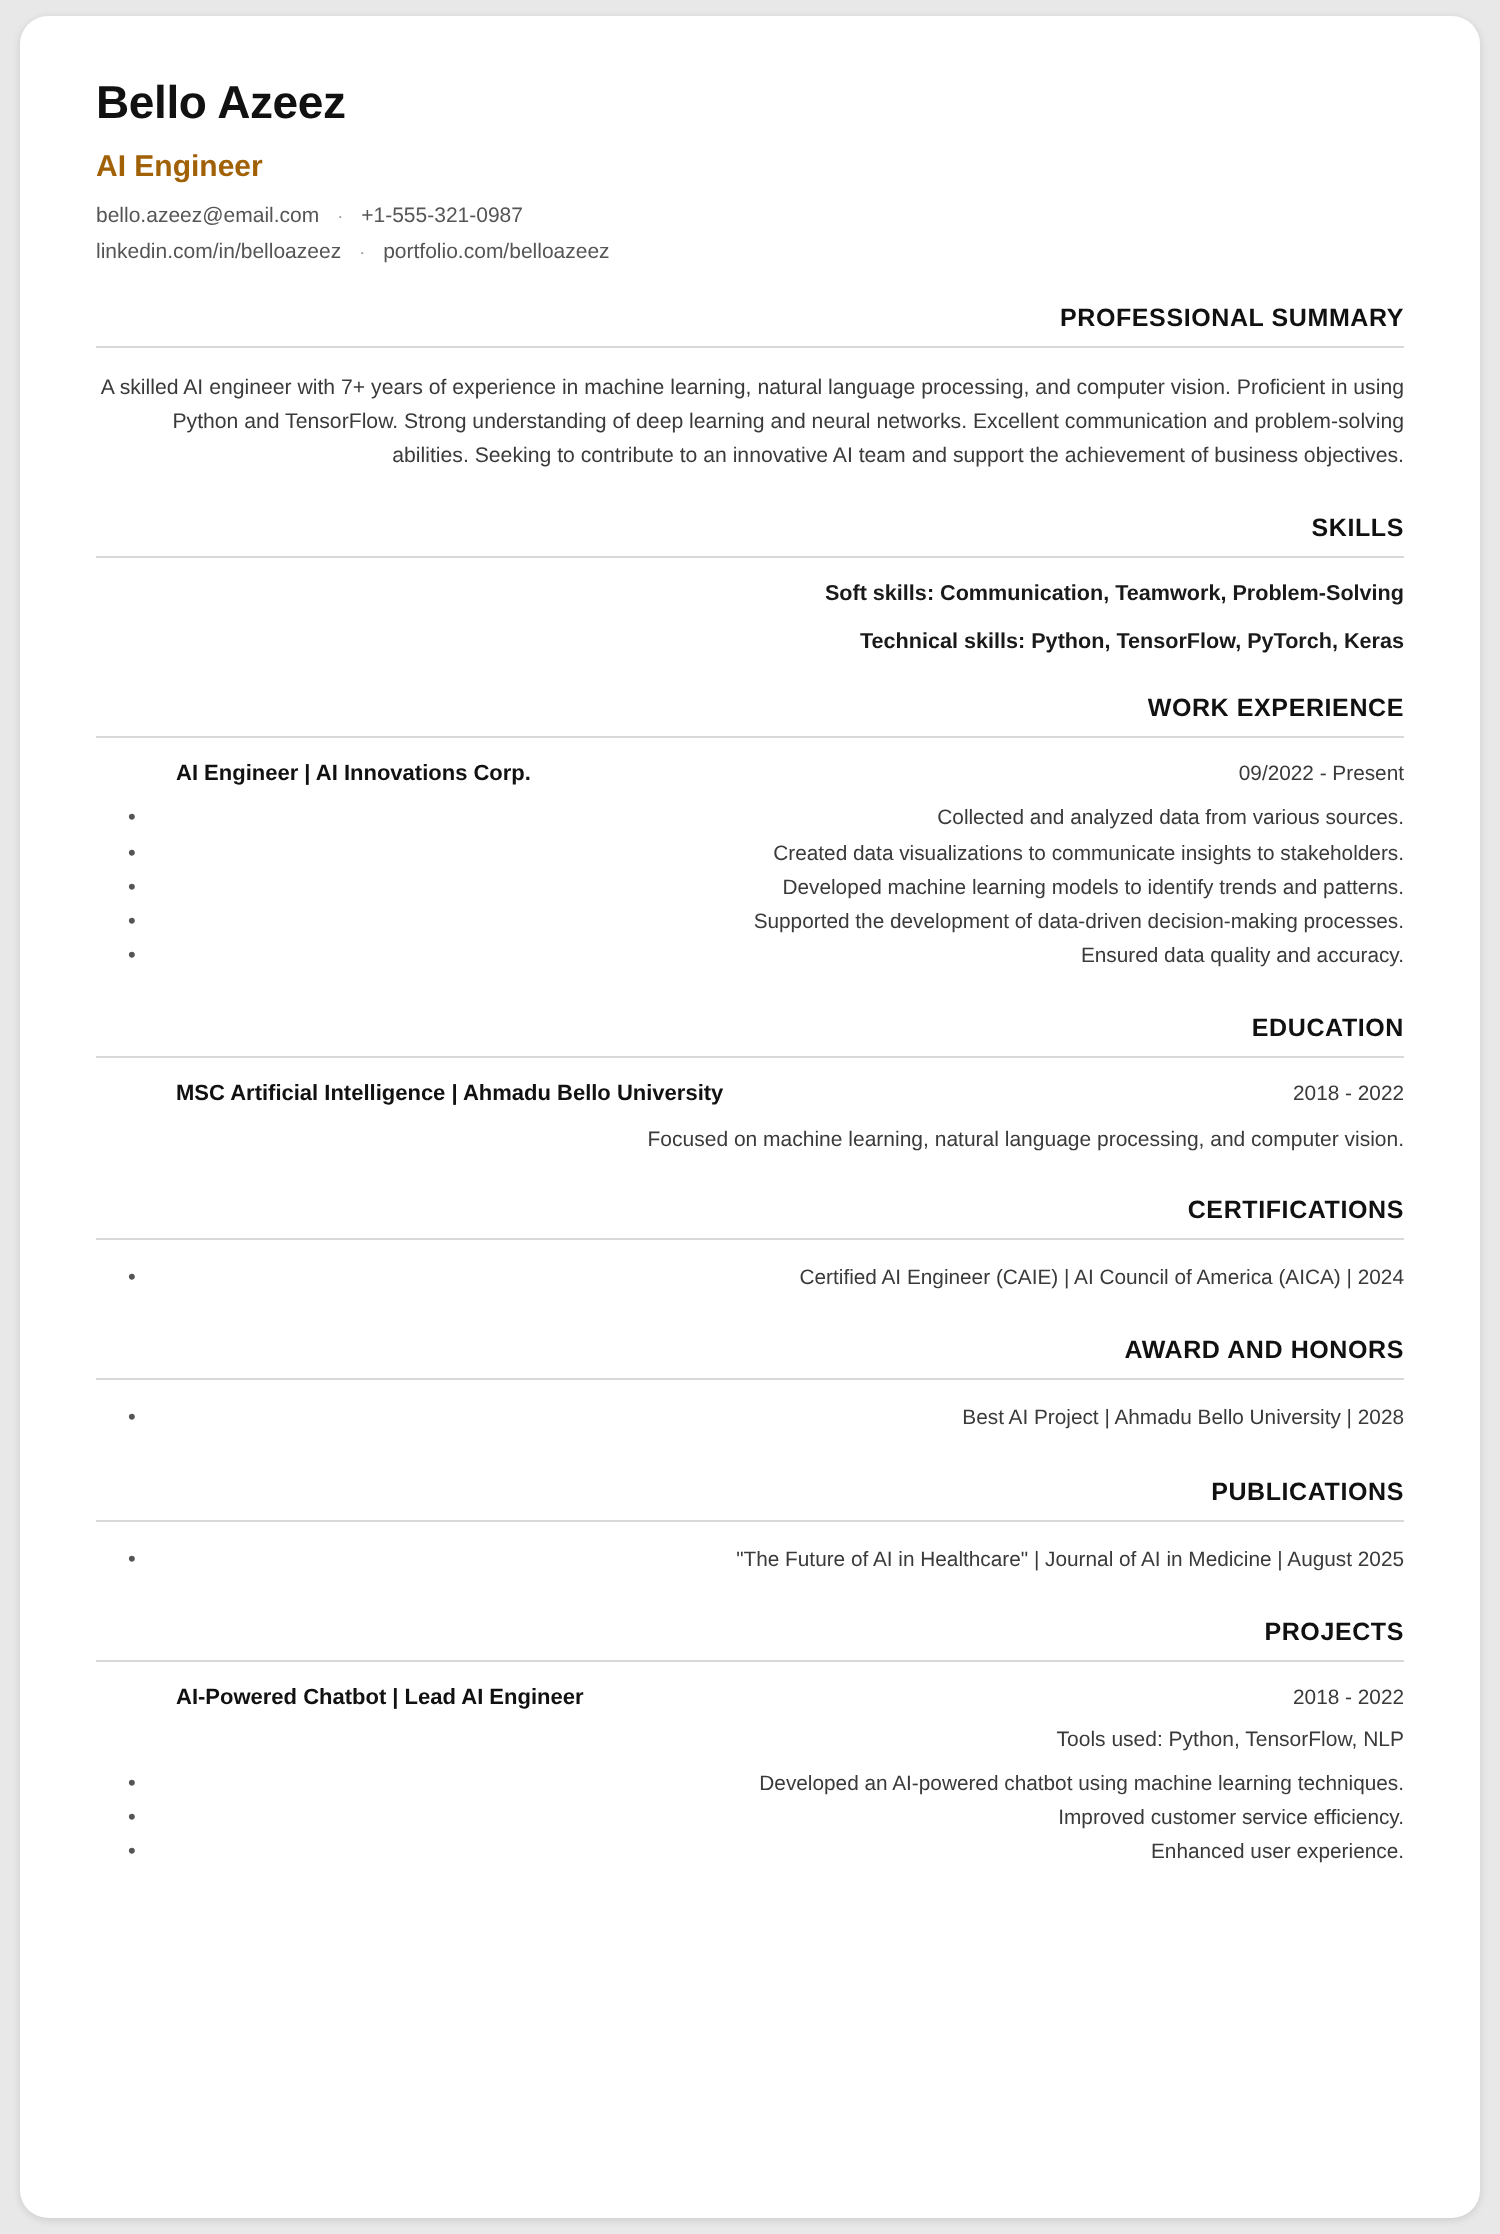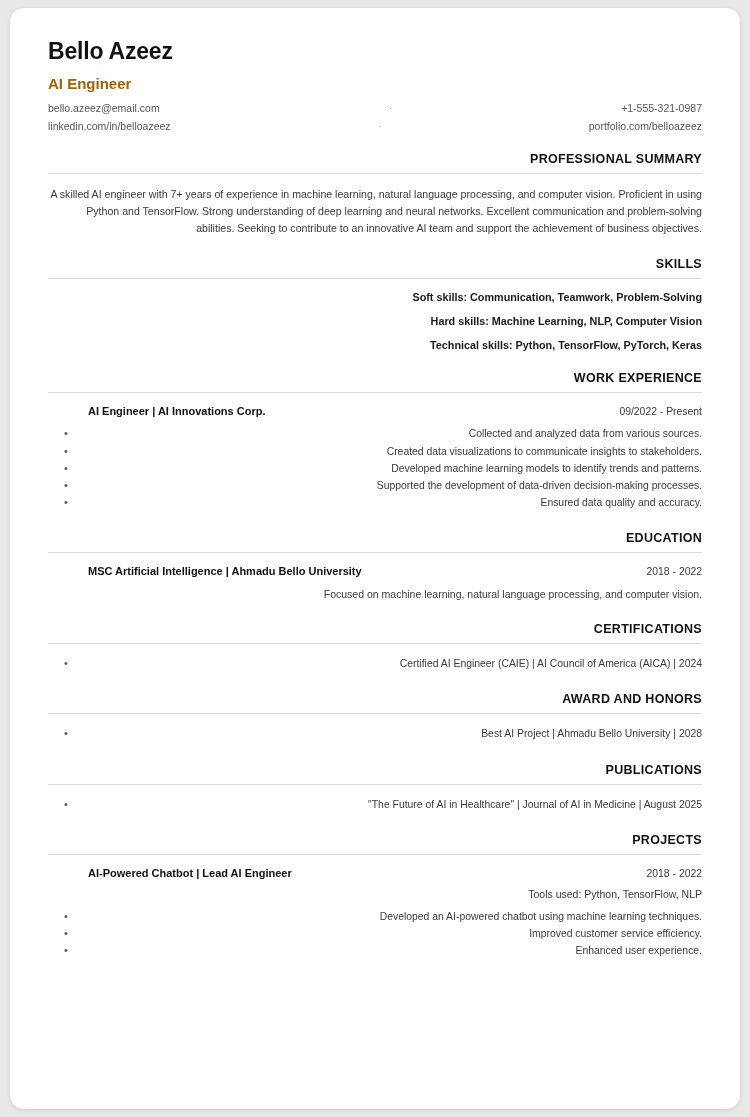--- a/index.html
+++ b/index.html
@@ -40,21 +40,20 @@
     color: #a16207;
     margin: 0 0 10px 0;
   }
   .contact-line {
     font-size: 10.5px;
     color: #555555;
     margin-bottom: 6px;
     display: flex;
     align-items: center;
     flex-wrap: wrap;
-    justify-content: space-between;
   }
   .contact-line .sep {
     display: inline-block;
     color: #999999;
     margin: 0 9px;
     font-size: 9px;
   }
   .section {
     margin-top: 20px;
     text-align: right;
@@ -159,21 +158,20 @@
     </div>
 
     <div class="section">
       <div class="section-title">PROFESSIONAL SUMMARY</div>
       <div class="summary-text">A skilled AI engineer with 7+ years of experience in machine learning, natural language processing, and computer vision. Proficient in using Python and TensorFlow. Strong understanding of deep learning and neural networks. Excellent communication and problem-solving abilities. Seeking to contribute to an innovative AI team and support the achievement of business objectives.</div>
     </div>
 
     <div class="section">
       <div class="section-title">SKILLS</div>
       <div class="skill-line">Soft skills: Communication, Teamwork, Problem-Solving</div>
-      <div class="skill-line">Hard skills: Machine Learning, NLP, Computer Vision</div>
       <div class="skill-line">Technical skills: Python, TensorFlow, PyTorch, Keras</div>
     </div>
 
     <div class="section">
       <div class="section-title">WORK EXPERIENCE</div>
       <div>
         <div class="entry-head">
           <div class="entry-title">AI Engineer | AI Innovations Corp.</div>
           <div class="entry-date">09/2022 - Present</div>
         </div>

